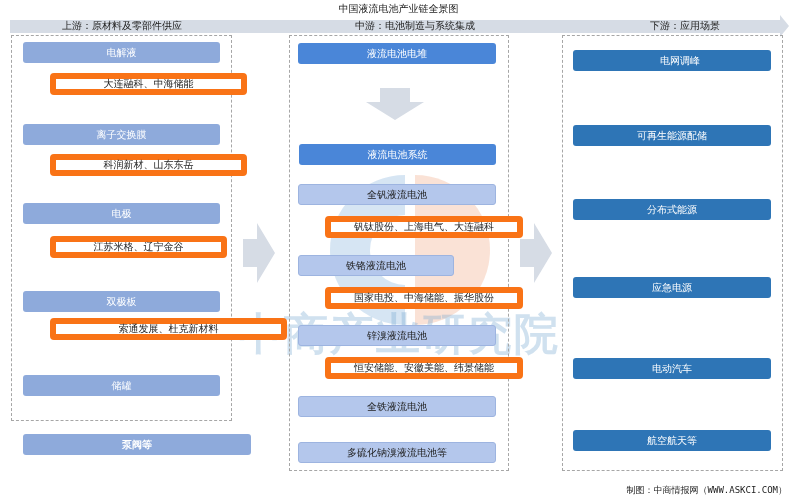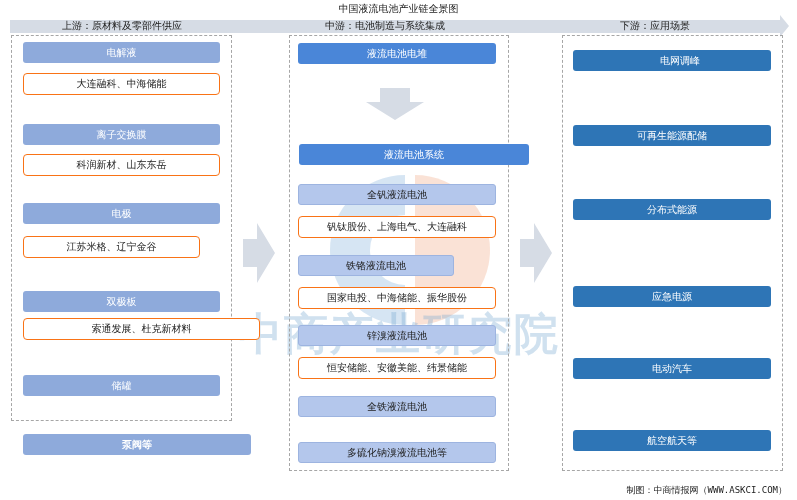--- a/index.html
+++ b/index.html
@@ -17,33 +17,33 @@
     position: absolute; left: 10px; top: 20px; width: 770px; height: 13px;
     background: #d6dce5;
   }
   .banner-tip {
     position: absolute; left: 780px; top: 15px; width: 0; height: 0;
     border-top: 11px solid transparent; border-bottom: 11px solid transparent;
     border-left: 9px solid #d6dce5;
   }
   .stage-label {
     position: absolute; top: 19px; font-size: 10px; color: #222;
-    text-align: left; white-space: nowrap;
+    text-align: right; white-space: nowrap;
   }
   .col {
     position: absolute; top: 35px; height: 385px; box-sizing: border-box;
     border: 1.5px dashed #a6a6a6;
   }
   .box {
     position: absolute; box-sizing: border-box; border-radius: 3px;
     font-size: 10px; display: flex; align-items: center; justify-content: center;
     white-space: nowrap;
   }
   .hdr-left { background: #8eaadb; color: #ffffff; height: 21px; }
-  .company { background: #ffffff; border: 1px solid #f97316; color: #222; height: 22px; border-radius: 4px; }
+  .company { background: #ffffff; border: 6px solid #f97316; color: #222; height: 22px; border-radius: 4px; margin-left: 27px; }
   .hdr-mid-dark { background: #4a86d8; color: #ffffff; height: 21px; }
   .hdr-mid-light { background: #b4c7ec; color: #222; height: 21px; border: 1px solid #9db4e0; }
   .hdr-right { background: #2e75b6; color: #ffffff; height: 21px; }
   .arrow-down {
     position: absolute; left: 366px; top: 88px;
   }
   .arrow-right { position: absolute; }
   .footer {
     position: absolute; right: 10px; top: 484px; font-size: 9px; color: #222;
     font-family: "DejaVu Sans Mono", "Liberation Mono", monospace;
@@ -85,35 +85,35 @@
 
 <svg class="arrow-right" style="left:243px; top:223px;" width="32" height="60" viewBox="0 0 32 60">
   <polygon points="0,16 14,16 14,0 32,30 14,60 14,44 0,44" fill="#d6dce5"></polygon>
 </svg>
 
 <div class="col" style="left:289px; top:35px; width:220px; height:436px;"></div>
 <div class="box hdr-mid-dark" style="left:298px; top:43px; width:198px;">液流电池电堆</div>
 <svg class="arrow-down" width="58" height="32" viewBox="0 0 58 32">
   <polygon points="14,0 44,0 44,14 58,14 29,32 0,14 14,14" fill="#d6dce5"></polygon>
 </svg>
-<div class="box hdr-mid-dark" style="left:299px; top:144px; width:230px;">液流电池系统</div>
+<div class="box hdr-mid-dark" style="left:299px; top:144px; width:197px;">液流电池系统</div>
 <div class="box hdr-mid-light" style="left:298px; top:184px; width:198px;">全钒液流电池</div>
 <div class="box company" style="left:298px; top:216px; width:198px;">钒钛股份、上海电气、大连融科</div>
 <div class="box hdr-mid-light" style="left:298px; top:255px; width:156px;">铁铬液流电池</div>
 <div class="box company" style="left:298px; top:287px; width:198px;">国家电投、中海储能、振华股份</div>
 <div class="box hdr-mid-light" style="left:298px; top:325px; width:198px;">锌溴液流电池</div>
 <div class="box company" style="left:298px; top:357px; width:198px;">恒安储能、安徽美能、纬景储能</div>
 <div class="box hdr-mid-light" style="left:298px; top:396px; width:198px;">全铁液流电池</div>
 <div class="box hdr-mid-light" style="left:298px; top:442px; width:198px;">多硫化钠溴液流电池等</div>
 
 <svg class="arrow-right" style="left:520px; top:223px;" width="32" height="60" viewBox="0 0 32 60">
   <polygon points="0,16 14,16 14,0 32,30 14,60 14,44 0,44" fill="#d6dce5"></polygon>
 </svg>
 
 <div class="col" style="left:562px; top:35px; width:221px; height:436px;"></div>
 <div class="box hdr-right" style="left:573px; top:50px; width:198px;padding-left:16px;">电网调峰</div>
 <div class="box hdr-right" style="left:573px; top:125px; width:198px;">可再生能源配储</div>
 <div class="box hdr-right" style="left:573px; top:199px; width:198px;">分布式能源</div>
-<div class="box hdr-right" style="left:573px; top:277px; width:198px;margin-top:9px;">应急电源</div>
+<div class="box hdr-right" style="left:573px; top:277px; width:198px;">应急电源</div>
 <div class="box hdr-right" style="left:573px; top:358px; width:198px;">电动汽车</div>
 <div class="box hdr-right" style="left:573px; top:430px; width:198px;">航空航天等</div>
 
 <div class="footer">制图：中商情报网（WWW.ASKCI.COM）</div>
 
 </body></html>

